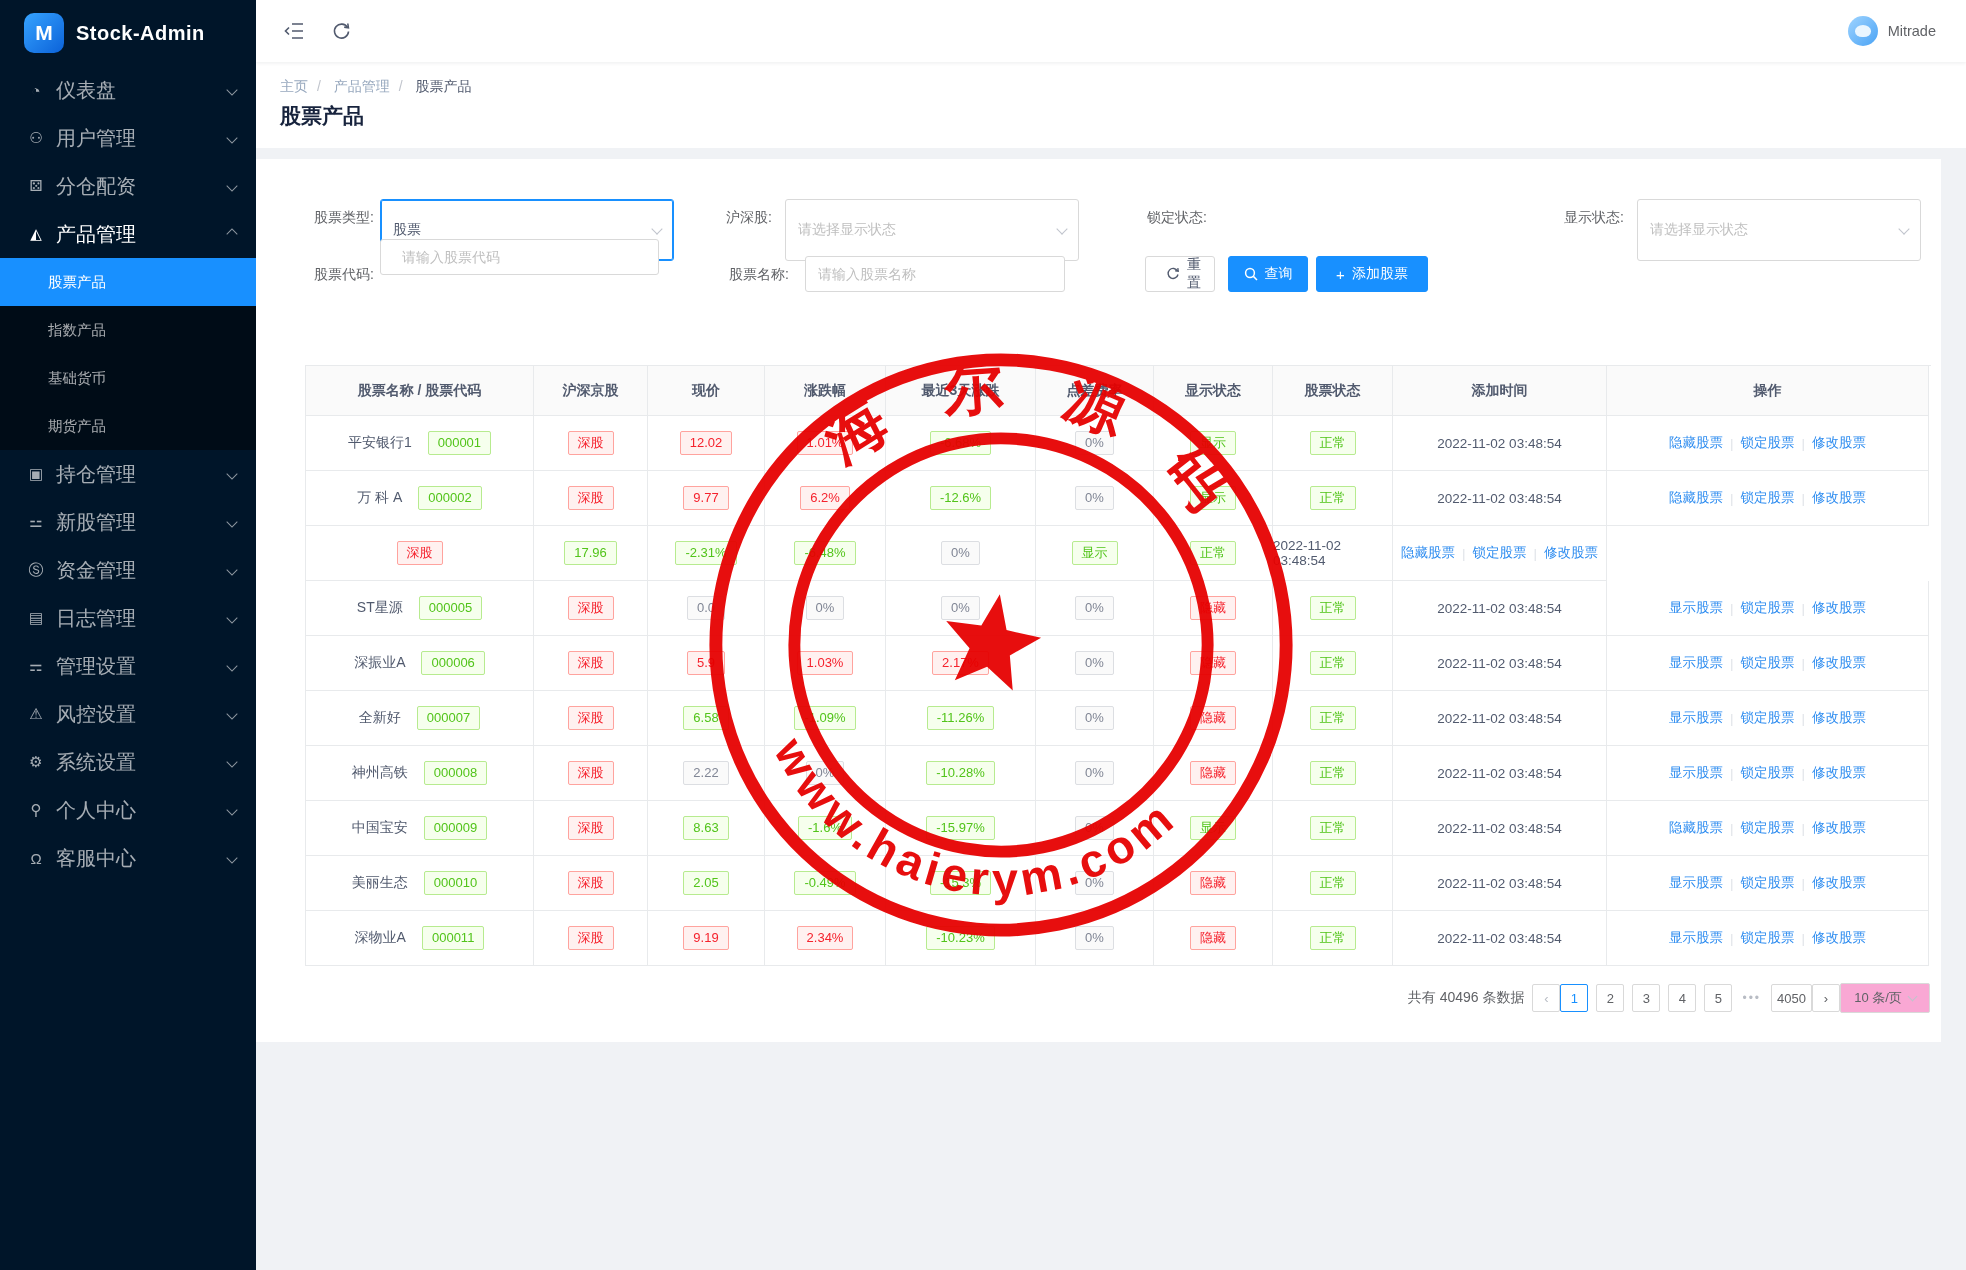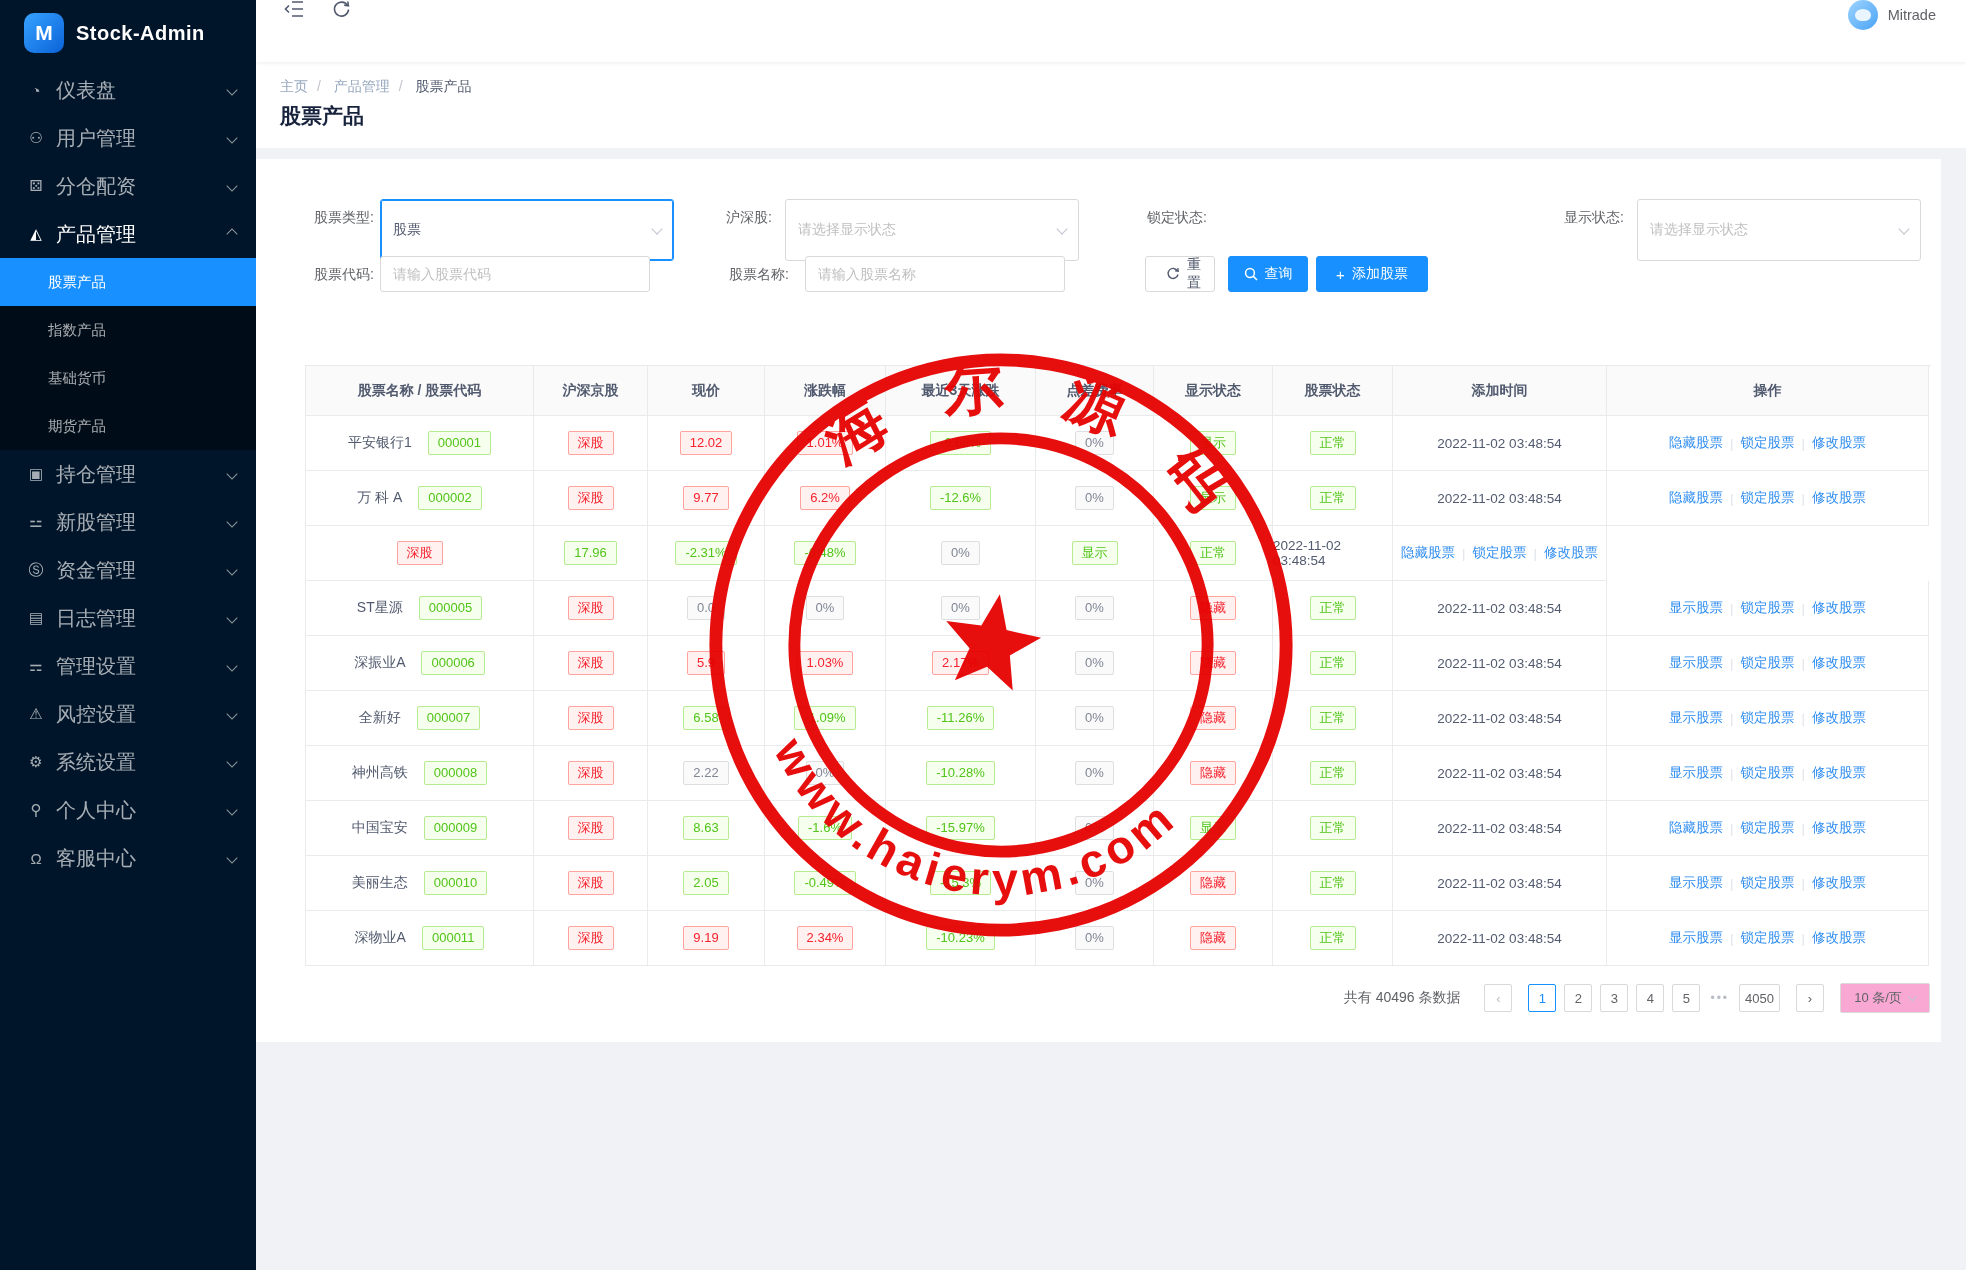--- a/index.html
+++ b/index.html
@@ -17,21 +17,21 @@
   .nav-item .caret{margin-right:20px;}
   .nav-item.open{color:#fff;}
   .caret{width:7px;height:7px;border-right:1.5px solid rgba(255,255,255,.55);border-bottom:1.5px solid rgba(255,255,255,.55);
          transform:rotate(45deg);display:inline-block;}
   .caret.up{transform:rotate(-135deg);}
   .submenu{background:#000c17;}
   .sub-item{display:flex;align-items:center;height:48px;padding-left:48px;color:rgba(255,255,255,.65);font-size:14.5px;cursor:pointer;}
   .sub-item.active{background:#1890ff;color:#fff;}
   
   .topbar{position:absolute;left:256px;top:0;width:1710px;height:62px;background:#fff;z-index:3;
-          display:flex;align-items:flex-start;box-shadow:0 1px 4px rgba(0,21,41,.08);}
+          display:flex;align-items:center;box-shadow:0 1px 4px rgba(0,21,41,.08);}
   .tb-icon{margin-left:28px;color:#515a6e;cursor:pointer;display:flex;align-items:center;}
   .tb-user{margin-left:auto;margin-right:30px;display:flex;align-items:center;cursor:pointer;}
   .avatar{width:30px;height:30px;border-radius:50%;background:linear-gradient(135deg,#9fd4ff,#4aa3f5);position:relative;}
   .avatar::after{content:"";position:absolute;left:7px;top:9px;width:16px;height:12px;border-radius:50% 50% 45% 45%;background:#eaf6ff;}
   .tb-username{margin-left:10px;color:#606266;font-size:14.5px;}
   
   .pagehead{position:absolute;left:256px;top:62px;width:1710px;height:86px;background:#fff;}
   .crumbs{position:absolute;left:24px;top:16px;font-size:14px;color:#97a8be;}
   .crumbs .sep{margin:0 9px;color:#c0c4cc;}
   .crumbs .last{color:#515a6e;}
@@ -60,21 +60,21 @@
   .th{height:50px;background:#fafafa;color:#515a6e;font-weight:bold;font-size:14px;}
   .td{height:55px;font-size:13.5px;color:#515a6e;}
   .tag,.box{display:inline-block;padding:3px 9px;border-radius:2px;font-size:13px;border:1px solid transparent;line-height:1.25;}
   .red{color:#f5222d;border-color:#ffa39e;background:#fff1f0;}
   .green{color:#52c41a;border-color:#b7eb8f;background:#f6ffed;}
   .gray{color:#808695;border-color:#dcdee2;background:#fafafa;}
   .name-txt{margin-right:16px;color:#515a6e;font-size:14px;}
   .alink{color:#2d8cf0;cursor:pointer;font-size:13.5px;}
   .asep{color:#e0e3e8;margin:0 7px;}
   
-  .pager{position:absolute;right:11px;top:824px;display:flex;align-items:center;gap:16px;}
+  .pager{position:absolute;right:11px;top:824px;display:flex;align-items:center;gap:0;}
   .pg-total{color:#606266;margin-right:8px;font-size:14px;}
   .pg-btn{min-width:28px;height:28px;padding:0 5px;border:1px solid #d9d9d9;border-radius:2px;background:#fff;
           display:flex;align-items:center;justify-content:center;font-size:13px;color:#606266;cursor:pointer;box-sizing:border-box;}
   .pg-btn.active{border-color:#1890ff;color:#1890ff;}
   .pg-btn.nav{color:#b8bcc4;}
   .pg-ellipsis{color:#b8bcc4;letter-spacing:2px;font-size:12px;padding:0 2px;}
   .pg-size{width:88px;height:28px;border:1px solid #d9d9d9;border-radius:2px;background:#f9a8d4;display:flex;align-items:center;
            justify-content:center;gap:7px;color:#606266;font-size:13px;cursor:pointer;}
   .pg-size .caret{border-color:#c0c4cc;margin-top:-3px;width:6px;height:6px;}
   
@@ -206,21 +206,21 @@
         <span class="caret"></span>
     </div>
     <div class="f-label" style="left:855px;top:40px;width:96px;">锁定状态:</div>
     <div class="f-label" style="left:1272px;top:40px;width:96px;">显示状态:</div>
     <div class="select" style="left:1381px;top:40px;width:258px;">
       <span>请选择显示状态</span>
         <span class="caret"></span>
     </div>
 
     <div class="f-label" style="left:22px;top:97px;width:96px;">股票代码:</div>
-    <div class="input" style="left:124px;top:97px;width:268px;">
+    <div class="input" style="left:124px;top:80px;width:268px;padding-left:9px;">
       <input placeholder="请输入股票代码" style="">
     </div>
     <div class="f-label" style="left:437px;top:97px;width:96px;">股票名称:</div>
     <div class="input" style="left:549px;top:97px;width:258px;">
       <input placeholder="请输入股票名称" style="">
     </div>
     <div class="btn plain" style="left:889px;top:97px;width:70px;padding-left:20px;">
       <span class="bicon">
         <svg width="14" height="14" viewBox="0 0 14 14" fill="none" stroke="#515a6e" stroke-width="1.4">
           <path d="M11.5 4A5 5 0 1 0 12 7.5"></path>

